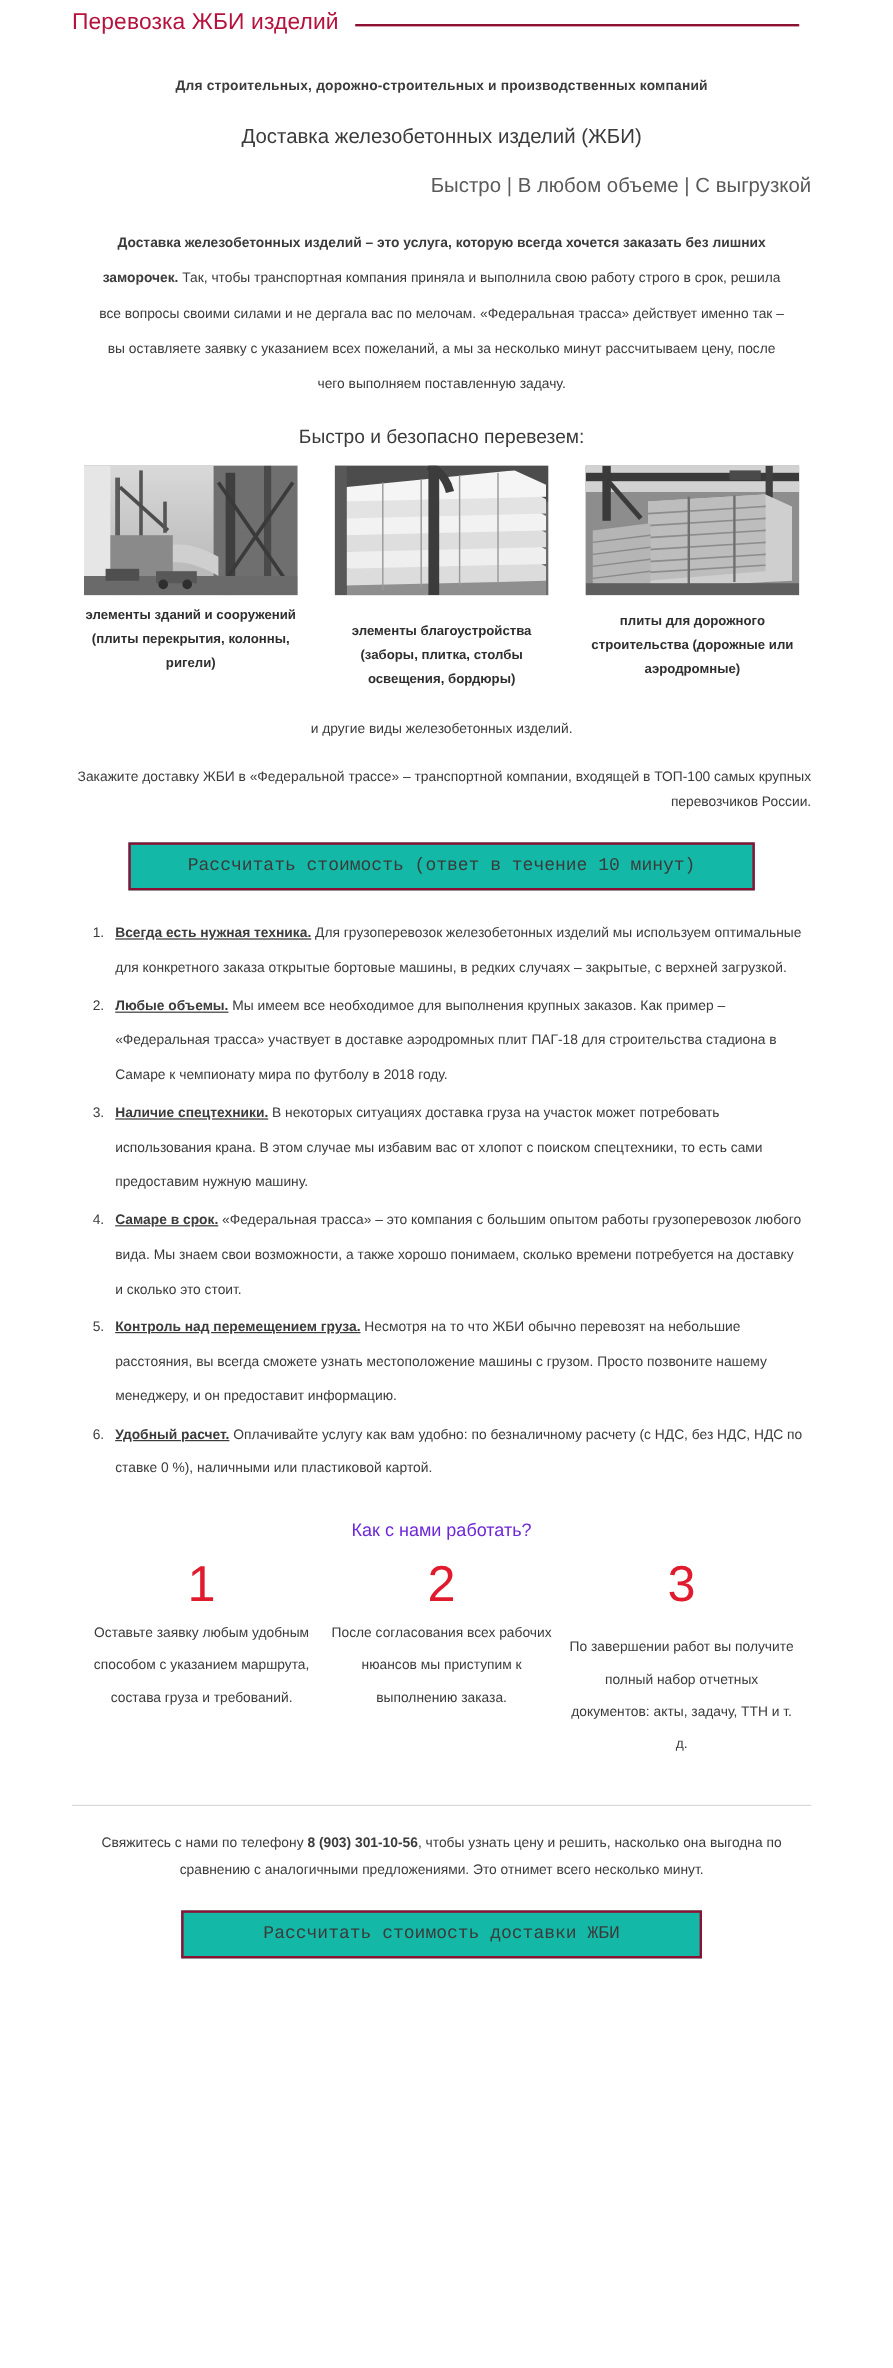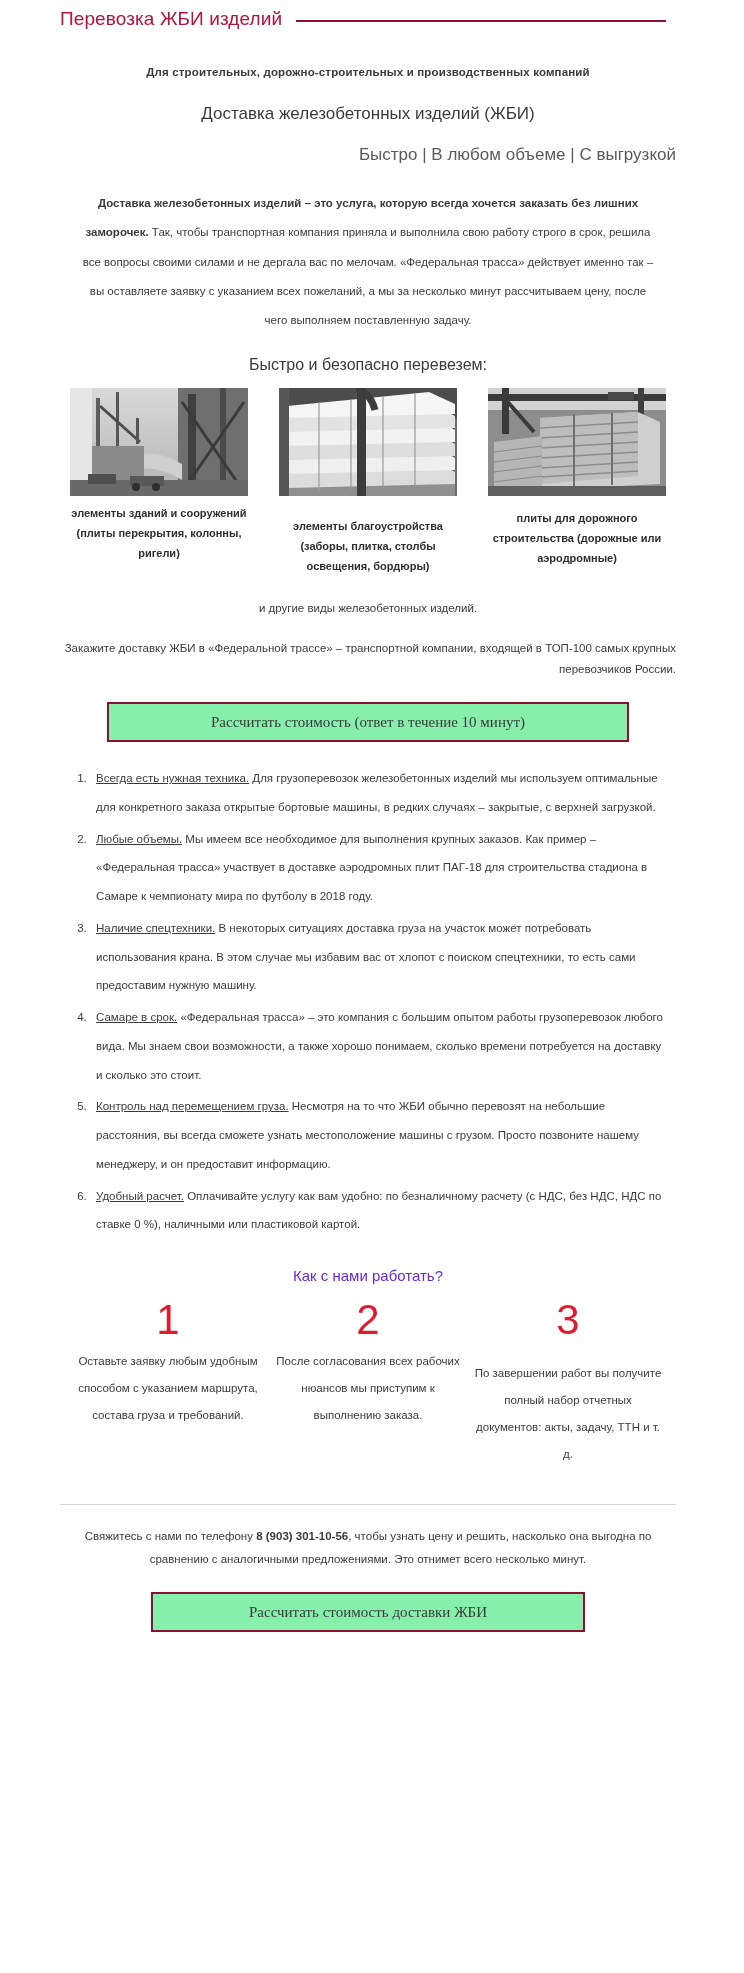--- a/index.html
+++ b/index.html
@@ -127,23 +127,23 @@
     margin: 24px 0 0 0;
     text-align: right;
   }
 
   
   .cta {
     display: block;
     width: 522px;
     margin: 22px auto 0 auto;
     border: 2px solid #8d0f31;
-    background: #86efac;
-    color: #3b3b3b;
-    font-family: Liberation Serif, serif;
+    background: #14b8a6;
+    color: #3b3b3b;
+    font-family: Liberation Mono, monospace;
     font-size: 15px;
     text-align: center;
     padding: 9px 8px;
     cursor: pointer;
     line-height: 1.2;
   }
   .cta.wide { width: 434px; }
 
   .why-title {
     text-align: center;
@@ -160,21 +160,21 @@
     list-style: decimal;
     font-size: 11.5px;
   }
   ol.reasons > li {
     line-height: 2.5;
     margin-bottom: 3px;
     color: #3b3b3b;
     padding-left: 6px;
   }
   ol.reasons > li::marker { color: #3b3b3b; }
-  .reason-lead { text-decoration: underline; }
+  .reason-lead { text-decoration: underline; font-weight: bold; }
 
   
   .steps-title {
     text-align: center;
     font-size: 15px;
     color: #6d28d9;
     margin: 28px 0 0 0;
     font-weight: normal;
   }
   .steps-row {

